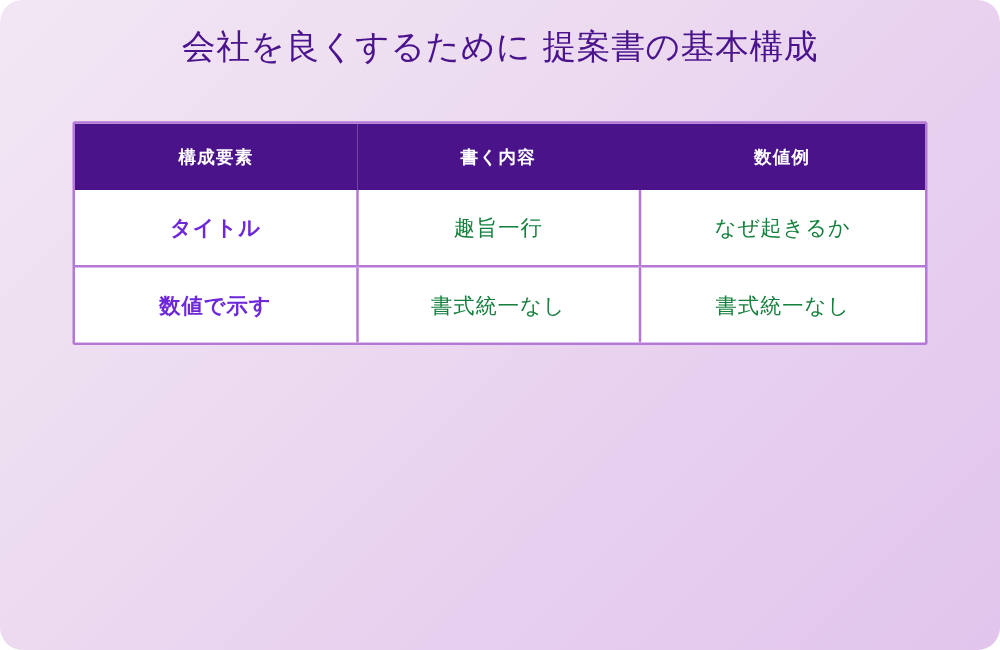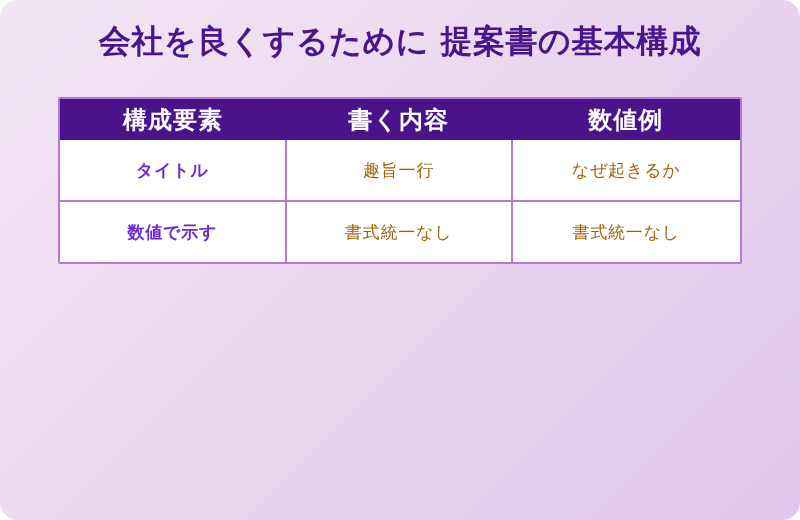--- a/index.html
+++ b/index.html
@@ -23,22 +23,22 @@
     background: linear-gradient(135deg, #f2e6f4 0%, #eddcf0 35%, #e7d0ef 65%, #e2c5ec 100%);
     overflow: hidden;
   }
 
   #title {
     position: absolute;
     top: 22px;
     left: 0;
     width: 800px;
     text-align: center;
-    font-size: 32px;
-    font-weight: bold;
+    font-size: 27px;
+    font-weight: normal;
     letter-spacing: 0.5px;
     color: #4a148c;
     line-height: 1.2;
     white-space: nowrap;
   }
 
   #table-wrap {
     position: absolute;
     left: 58px;
     top: 97px;
@@ -55,37 +55,37 @@
     table-layout: fixed;
   }
 
   table.spec col.c1 { width: 33.2%; }
   table.spec col.c2 { width: 33.2%; }
   table.spec col.c3 { width: 33.6%; }
 
   table.spec thead th {
     background: #4a1389;
     color: #ffffff;
-    font-size: 24px;
+    font-size: 14px;
     font-weight: bold;
-    height: 41px;
+    height: 53px;
     padding: 0 20px;
     text-align: center;
     vertical-align: middle;
     border: none;
     letter-spacing: 1px;
   }
 
   table.spec tbody td {
     height: 60px;
     padding: 0 8px;
     text-align: center;
     vertical-align: middle;
     font-size: 17px;
-    color: #a16207;
+    color: #15803d;
     border-left: 2px solid #b478d6;
     border-top: 2px solid #b478d6;
     background: #ffffff;
     letter-spacing: 0.8px;
   }
 
   table.spec tbody tr:first-child td {
     border-top: none;
   }
 

